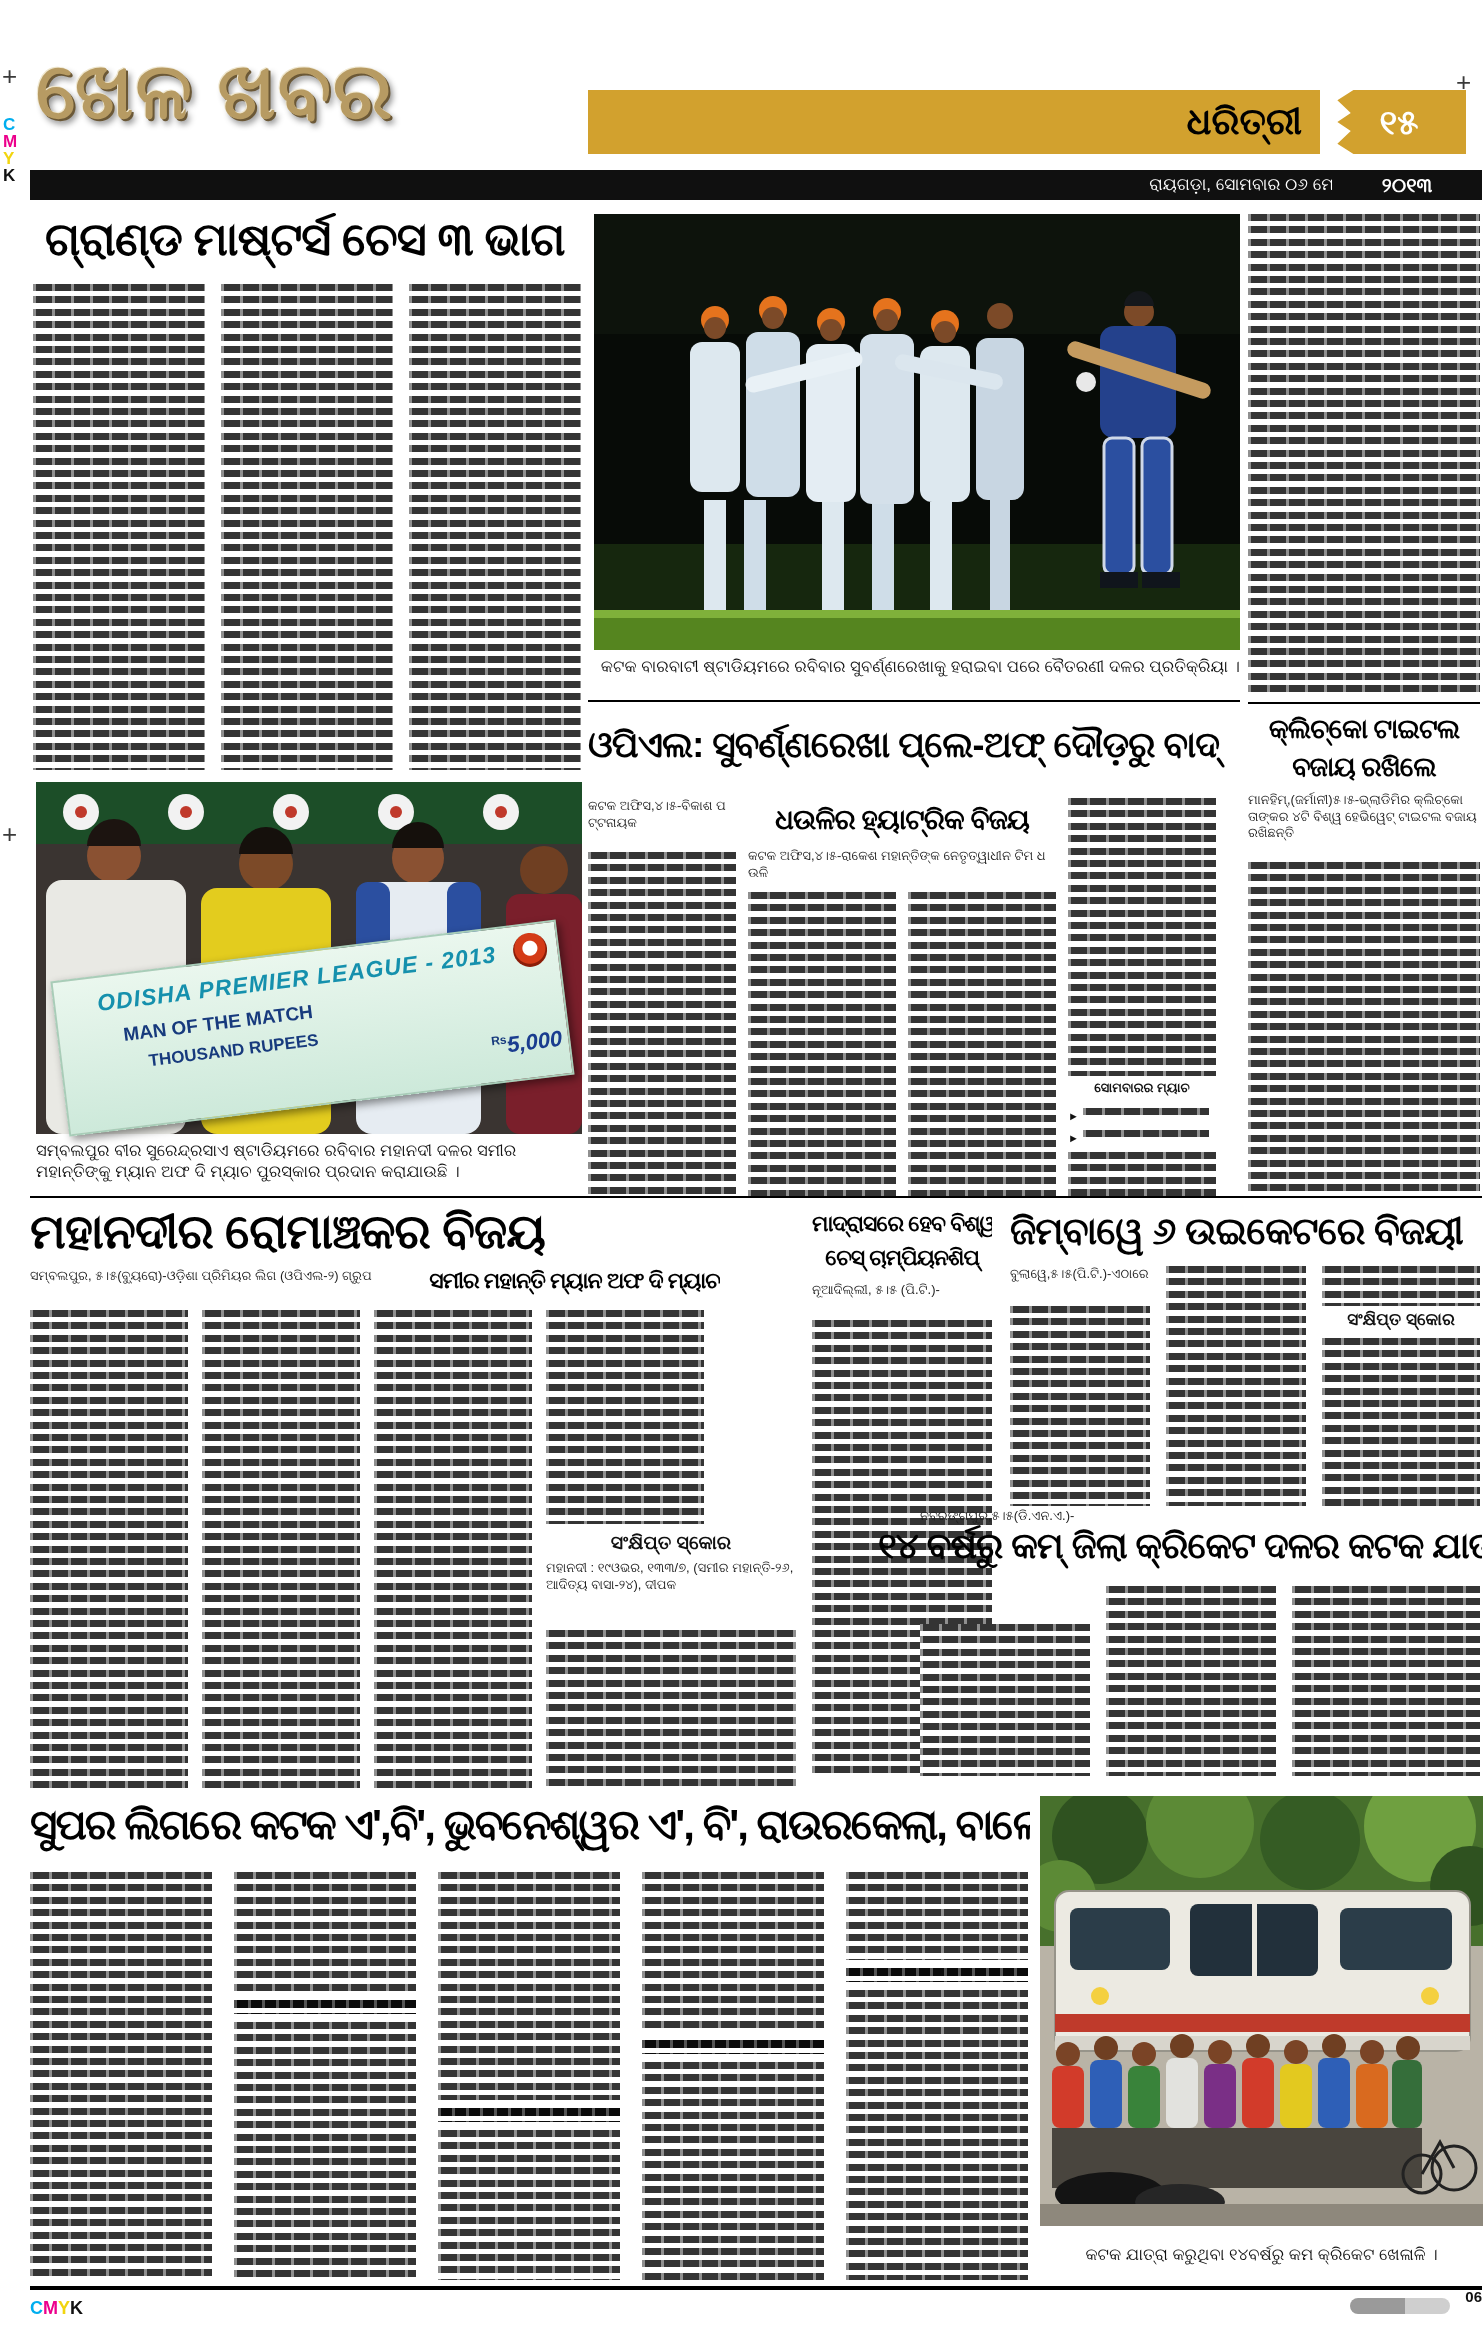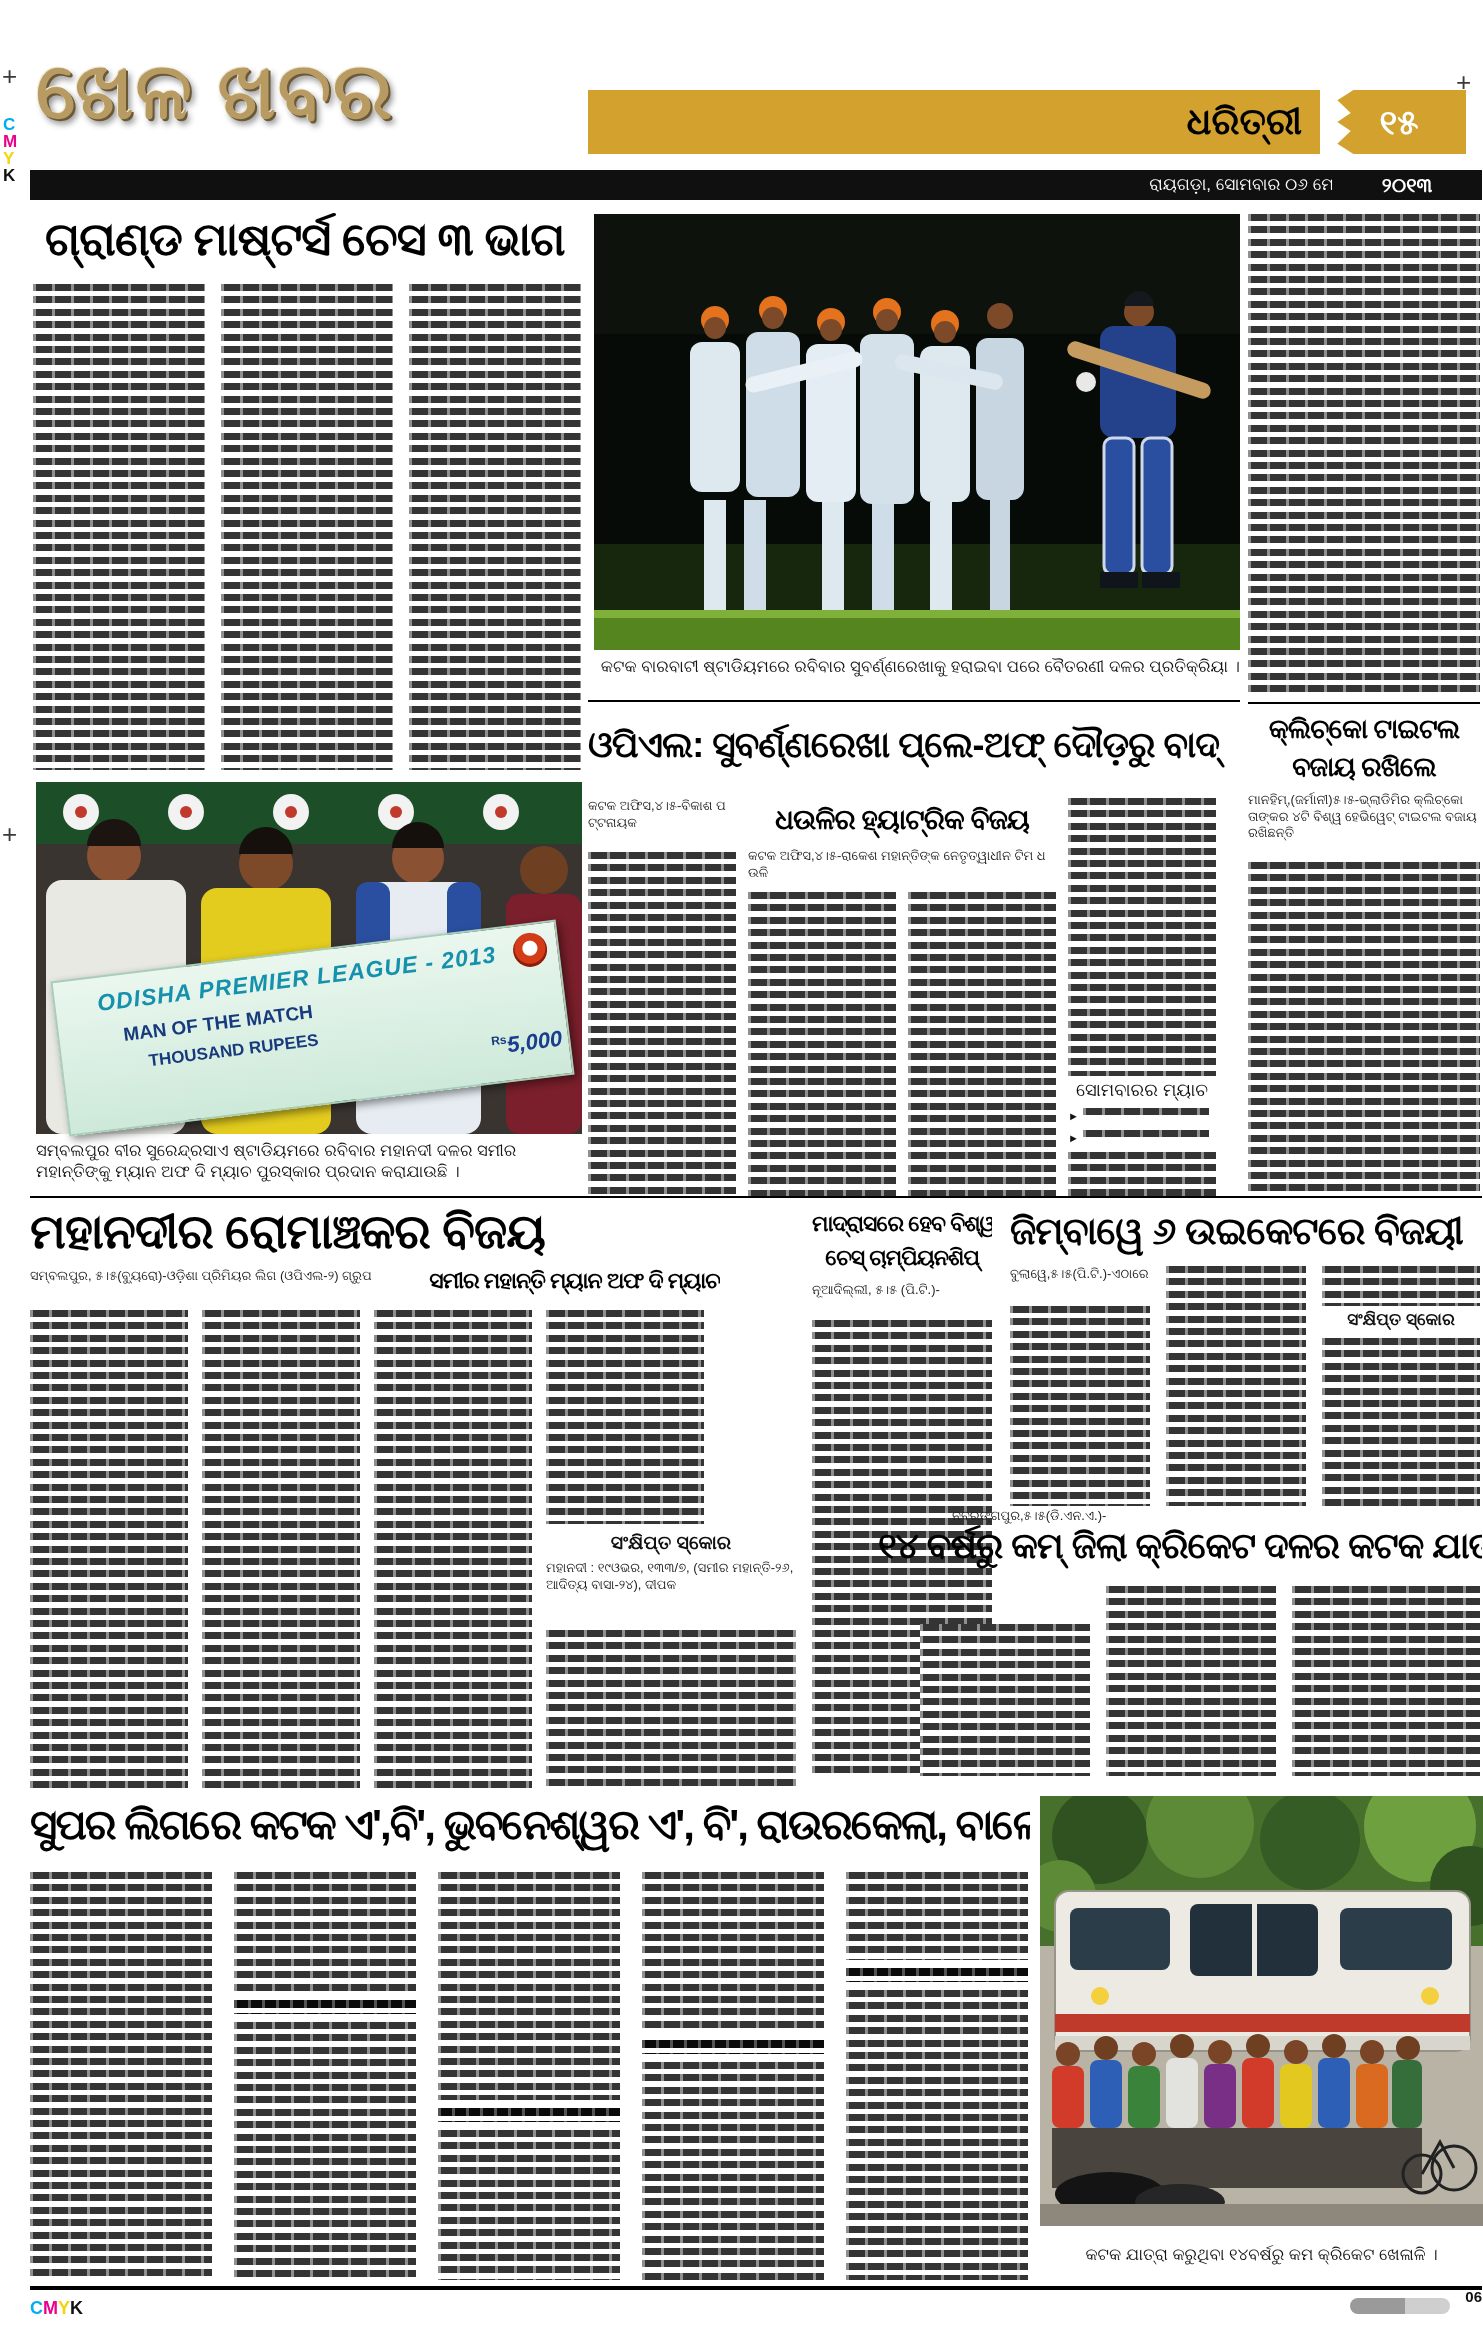--- a/index.html
+++ b/index.html
@@ -135,21 +135,21 @@
 
   <div class="abs opening" style="left:588px;top:798px;width:148px;height:50px;">କଟକ ଅଫିସ,୪।୫-ବିକାଶ ପଟ୍ଟନାୟକ</div>
   <div class="abs greek" style="left:588px;top:852px;width:148px;height:344px;"></div>
 
   <div class="abs hl" style="left:748px;top:798px;width:308px;height:46px;font-size:28px;line-height:44px;text-align:center;">ଧଉଳିର ହ୍ୟାଟ୍ରିକ ବିଜୟ</div>
   <div class="abs opening" style="left:748px;top:848px;width:308px;height:36px;">କଟକ ଅଫିସ,୪।୫-ରାକେଶ ମହାନ୍ତିଙ୍କ ନେତୃତ୍ୱାଧୀନ ଟିମ ଧଉଳି</div>
   <div class="abs greek" style="left:748px;top:892px;width:148px;height:304px;"></div>
   <div class="abs greek" style="left:908px;top:892px;width:148px;height:304px;"></div>
 
   <div class="abs greek" style="left:1068px;top:798px;width:148px;height:278px;"></div>
-  <div class="abs" style="left:1068px;top:1080px;width:148px;height:22px;font-size:18px;font-weight:normal;text-align:center;overflow:hidden;">ସୋମବାରର ମ୍ୟାଚ</div>
+  <div class="abs" style="left:1068px;top:1080px;width:148px;height:22px;font-size:13px;font-weight:bold;text-align:center;overflow:hidden;">ସୋମବାରର ମ୍ୟାଚ</div>
   <div class="abs" style="left:1068px;top:1106px;width:148px;height:18px;">
     <span style="font-size:11px;">►</span>
     <span class="greek" style="display:inline-block;width:126px;height:12px;"></span>
   </div>
   <div class="abs" style="left:1068px;top:1128px;width:148px;height:18px;">
     <span style="font-size:11px;">►</span>
     <span class="greek" style="display:inline-block;width:126px;height:12px;"></span>
   </div>
   <div class="abs greek" style="left:1068px;top:1152px;width:148px;height:44px;"></div>
 
@@ -222,21 +222,21 @@
 
   <div class="abs hl" style="left:1010px;top:1204px;width:472px;height:56px;font-size:38px;line-height:54px;">ଜିମ୍ବାୱେ ୬ ଉଇକେଟରେ ବିଜୟୀ</div>
   <div class="abs opening" style="left:1010px;top:1266px;width:140px;height:36px;">ବୁଲାୱେ,୫।୫(ପି.ଟି.)-ଏଠାରେ</div>
   <div class="abs greek" style="left:1010px;top:1306px;width:140px;height:200px;"></div>
   <div class="abs greek" style="left:1166px;top:1266px;width:140px;height:240px;"></div>
   <div class="abs greek" style="left:1322px;top:1266px;width:158px;height:40px;"></div>
   <div class="abs" style="left:1322px;top:1310px;width:158px;height:24px;font-size:17px;font-weight:bold;text-align:center;overflow:hidden;">ସଂକ୍ଷିପ୍ତ ସ୍କୋର</div>
   <div class="abs greek" style="left:1322px;top:1338px;width:158px;height:168px;"></div>
 
   <div class="abs hl" style="left:878px;top:1518px;width:604px;height:58px;font-size:36px;line-height:56px;">୧୪ ବର୍ଷରୁ କମ୍ ଜିଲା କ୍ରିକେଟ ଦଳର କଟକ ଯାତ୍ରା</div>
-  <div class="abs opening" style="left:920px;top:1508px;width:170px;height:34px;margin-left:32px;">ନବରଙ୍ଗପୁର,୫।୫(ଡି.ଏନ.ଏ.)-</div>
+  <div class="abs opening" style="left:920px;top:1508px;width:170px;height:34px;">ନବରଙ୍ଗପୁର,୫।୫(ଡି.ଏନ.ଏ.)-</div>
   <div class="abs greek" style="left:920px;top:1624px;width:170px;height:152px;"></div>
   <div class="abs greek" style="left:1106px;top:1586px;width:170px;height:190px;"></div>
   <div class="abs greek" style="left:1292px;top:1586px;width:188px;height:190px;"></div>
 
   <div class="abs hl" style="left:30px;top:1792px;width:1000px;height:68px;font-size:42px;line-height:66px;letter-spacing:-2px;">ସୁପର ଲିଗରେ କଟକ ଏ',ବି', ଭୁବନେଶ୍ୱର ଏ', ବି', ରାଉରକେଲା, ବାଲେଶ୍ୱର</div>
   <div class="abs greek" style="left:30px;top:1872px;width:182px;height:408px;"></div>
   <div class="abs greek" style="left:234px;top:1872px;width:182px;height:120px;"></div>
   <div class="abs greek-b" style="left:234px;top:2000px;width:182px;height:14px;"></div>
   <div class="abs greek" style="left:234px;top:2022px;width:182px;height:258px;"></div>
   <div class="abs greek" style="left:438px;top:1872px;width:182px;height:228px;"></div>

